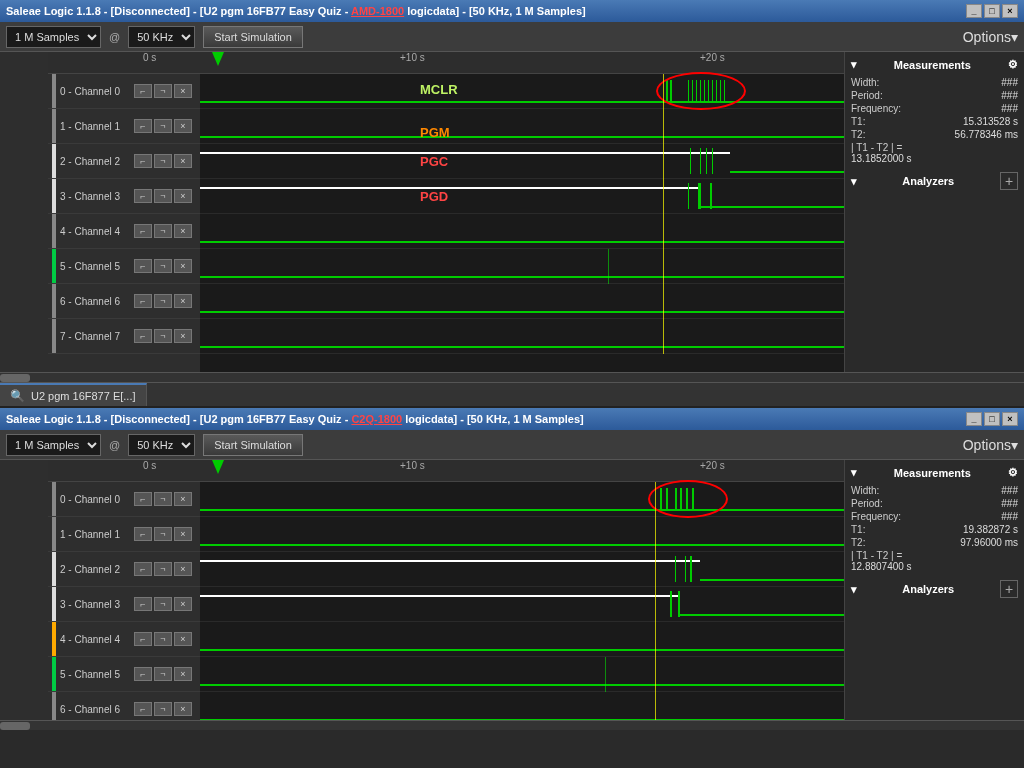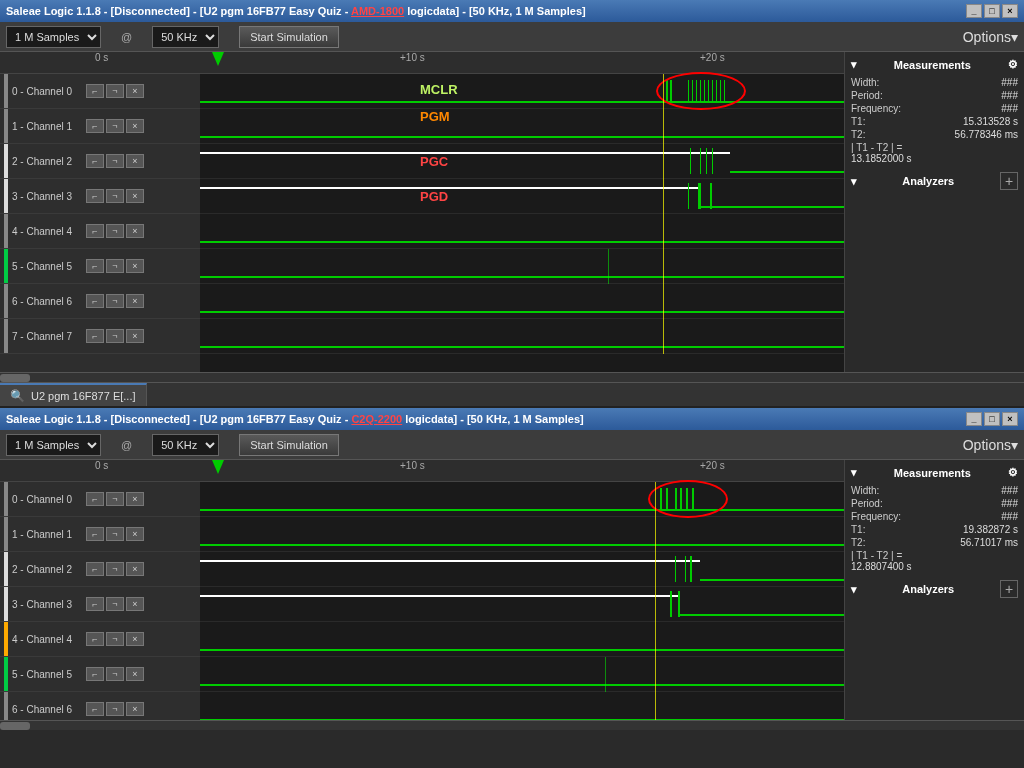--- a/index.html
+++ b/index.html
@@ -27,21 +27,21 @@
     }
     .title-highlight { color: #ff4444; text-decoration: underline; }
 
     
     .toolbar {
       height: 30px;
       background: #3c3c3c;
       display: flex;
       align-items: center;
       padding: 0 6px;
-      gap: 20px;
+      gap: 8px;
       border-bottom: 1px solid #555;
     }
     .toolbar-select {
       height: 22px;
       background: #1a1a1a;
       color: #ddd;
       border: 1px solid #666;
       padding: 0 4px;
       font-size: 11px;
     }
@@ -61,20 +61,21 @@
       color: #ddd;
       border: none;
       cursor: pointer;
       font-size: 14px;
     }
 
     .channel-list {
       width: 200px;
       flex-shrink: 0;
       background: #2e2e2e;
+      padding-left: 48px;
     }
 
     .channel-row {
       height: 35px;
       display: flex;
       align-items: center;
       border-bottom: 1px solid #3a3a3a;
       padding: 0 4px;
       gap: 4px;
     }
@@ -333,21 +334,21 @@
         <div style="position:absolute; top:6px; left:520px; width:1px; height:22px; background:#00cc00;"></div>
         <div style="position:absolute; top:6px; left:524px; width:1px; height:22px; background:#00cc00;"></div>
 
         <div style="position:absolute; top:-2px; left:456px; width:90px; height:38px; border:2px solid red; border-radius:50%; pointer-events:none;"></div>
 
         <div style="position:absolute; top:0; left:463px; width:1px; height:35px; background:#ffff00; opacity:0.7;"></div>
       </div>
 
       <div class="signal-row" style="position:relative; height:35px;">
         <div style="position:absolute; top:27px; left:0; right:0; height:2px; background:#00cc00;"></div>
-        <span style="position:absolute; left:220px; top:0; color:#ff8800; font-weight:bold; font-size:13px;">PGM</span>
+        <span style="position:absolute; left:220px; top:16px; color:#ff8800; font-weight:bold; font-size:13px;">PGM</span>
         <div style="position:absolute; top:0; left:463px; width:1px; height:35px; background:#ffff00; opacity:0.7;"></div>
       </div>
 
       <div class="signal-row" style="position:relative; height:35px;">
         <div style="position:absolute; top:8px; left:0; width:530px; height:2px; background:#fff;"></div>
         <div style="position:absolute; top:27px; left:530px; right:0; height:2px; background:#00cc00;"></div>
         <span style="position:absolute; left:220px; top:10px; color:#ff4444; font-weight:bold; font-size:13px;">PGC</span>
 
         <div style="position:absolute; top:4px; left:490px; width:1px; height:26px; background:#00cc00;"></div>
         <div style="position:absolute; top:4px; left:500px; width:1px; height:26px; background:#00cc00;"></div>
@@ -437,21 +438,21 @@
   <div class="tab-item">
     <span class="tab-icon">🔍</span>
     <span>U2 pgm 16F877 E[...]</span>
   </div>
 </div>
 
 <div>
 
   <div class="title-bar">
     <span>
-      Saleae Logic 1.1.8 - [Disconnected] - [U2 pgm 16FB77 Easy Quiz - <span class="title-highlight">C2Q-2200</span> logicdata] - [50 KHz, 1 M Samples]
+      Saleae Logic 1.1.8 - [Disconnected] - [U2 pgm 16FB77 Easy Quiz - <span class="title-highlight">C2Q-1800</span> logicdata] - [50 KHz, 1 M Samples]
     </span>
     <div class="title-bar-buttons">
       <div class="title-bar-btn">_</div>
       <div class="title-bar-btn">□</div>
       <div class="title-bar-btn">×</div>
     </div>
   </div>
 
   <div class="toolbar">
     <select class="toolbar-select">
@@ -617,21 +618,21 @@
       <div class="measurement-row">
         <span>Frequency:</span>
         <span class="measurement-value">###</span>
       </div>
       <div class="measurement-row">
         <span>T1:</span>
         <span class="measurement-value">19.382872 s</span>
       </div>
       <div class="measurement-row">
         <span>T2:</span>
-        <span class="measurement-value">56.71017 ms</span>
+        <span class="measurement-value">97.96000 ms</span>
       </div>
       <div class="measurement-row" style="flex-direction:column; align-items:flex-start;">
         <span>| T1 - T2 | =</span>
         <span class="measurement-value">12.8807400 s</span>
       </div>
       <div class="analyzers-header">
         <span>▾</span>
         <span>Analyzers</span>
         <button class="add-btn">+</button>
       </div>

